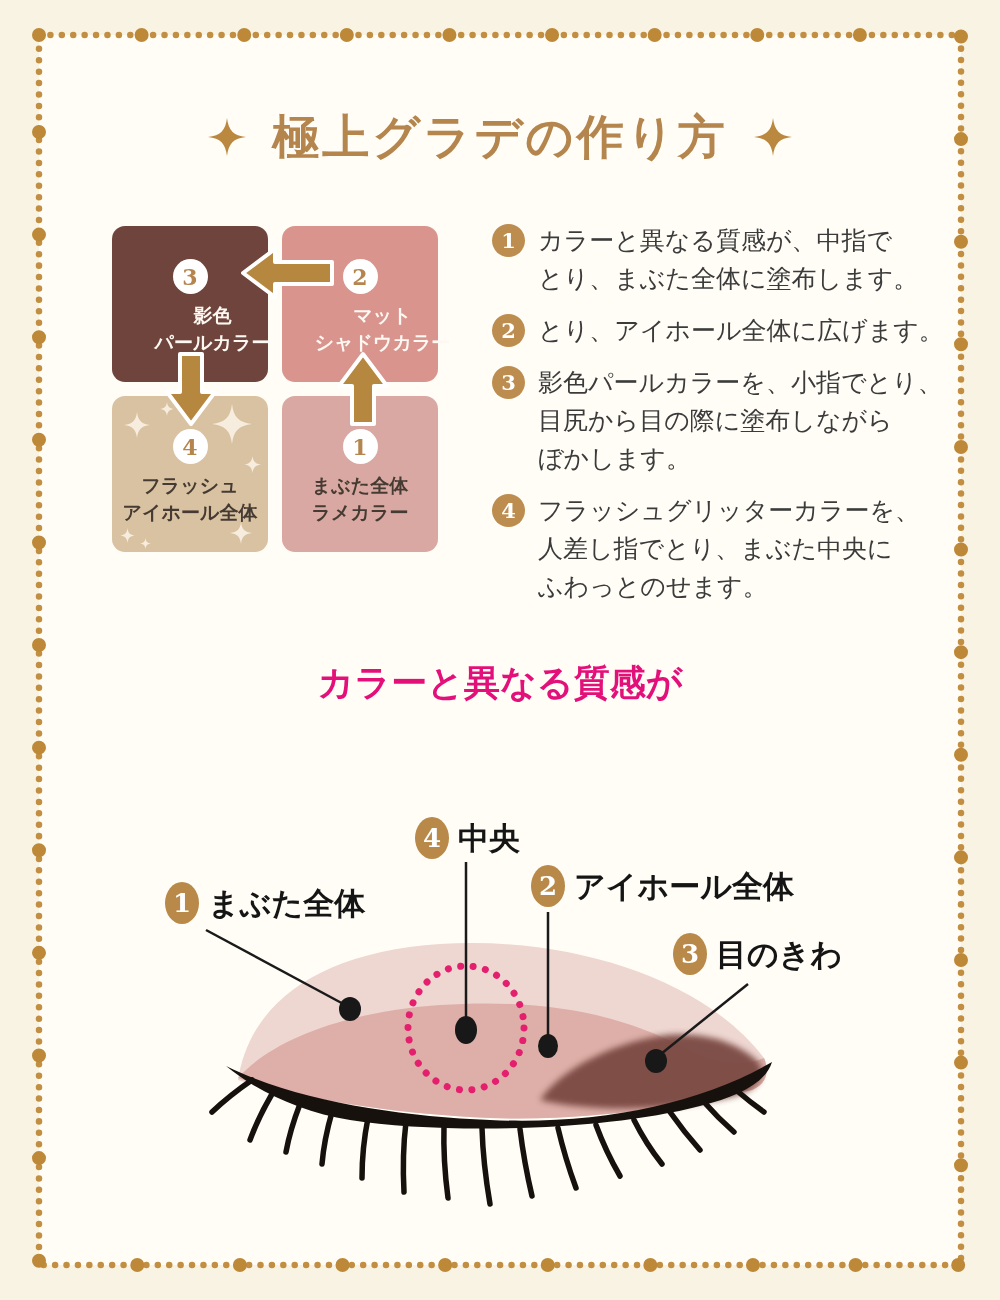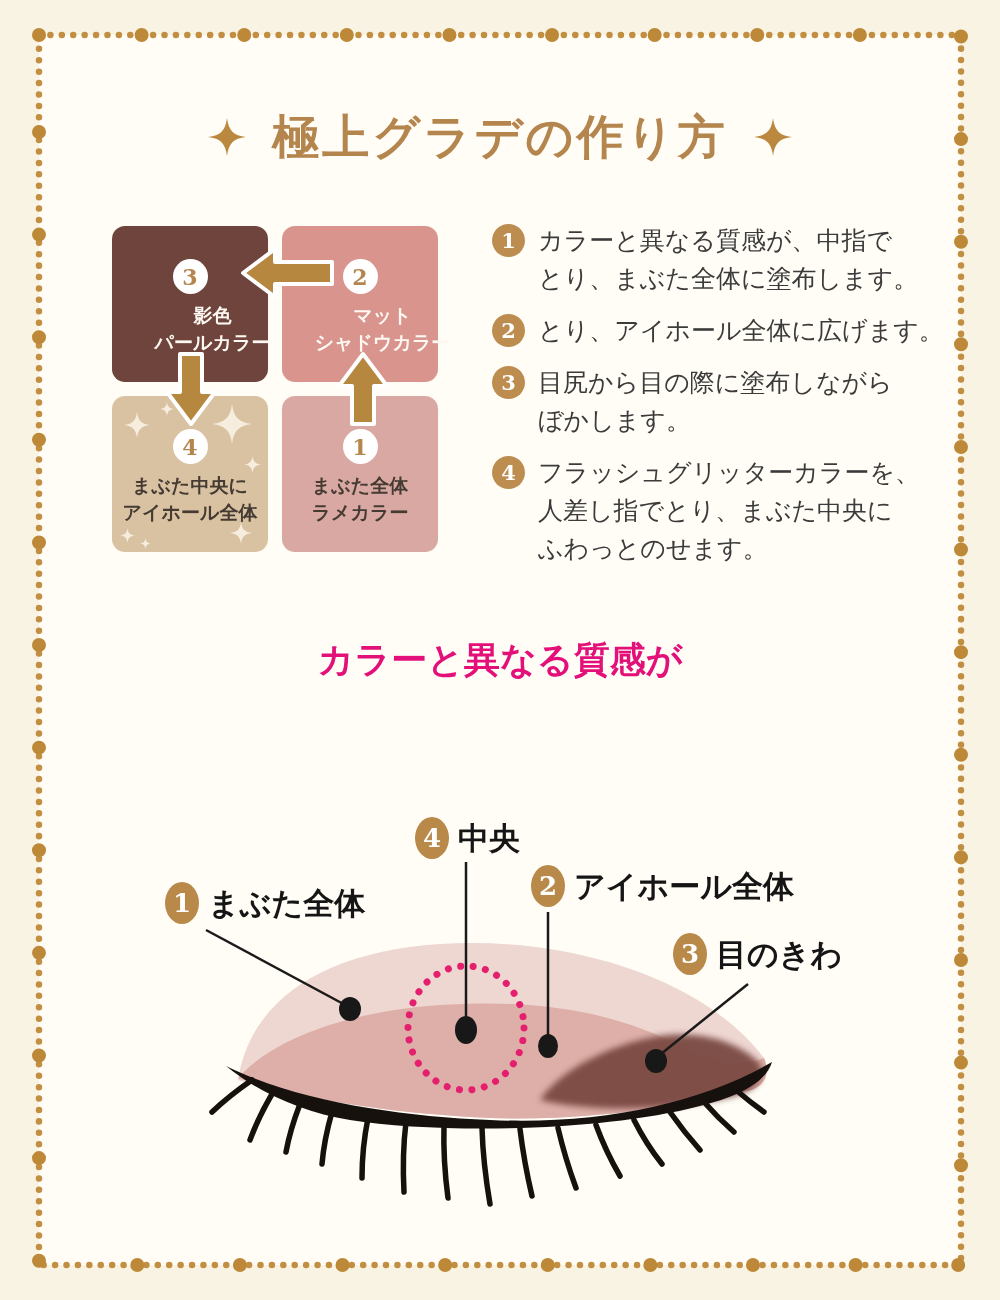--- a/index.html
+++ b/index.html
@@ -64,21 +64,21 @@
   .step-num {
     flex:none; width:33px; height:33px; border-radius:50%; background:#bd8d50;
     display:flex; align-items:center; justify-content:center;
     font-family:"DejaVu Serif","Liberation Serif",serif;
     font-size:21px; font-weight:bold; color:#ffffff; margin-top:3px;
   }
   .step-text { font-size:25px; line-height:38px; color:#3b3b3b; white-space:nowrap; }
 
   
   .headline {
-    position:absolute; left:0; top:636px; width:1000px; text-align:center;
+    position:absolute; left:0; top:659px; width:1000px; text-align:center;
     font-size:36px; font-weight:bold; color:#e3107a; line-height:47px; white-space:nowrap;
   }
 
   
   .eye-svg { position:absolute; left:0; top:780px; width:1000px; height:470px; overflow:visible; }
   .eye-outer { fill:#eed6d1; }
   .eye-inner { fill:#ddafa8; }
   .eye-rim   { fill:#7a4a42; opacity:0.95; }
   .lash      { fill:#17110e; }
   .lash-hair { fill:none; stroke:#17110e; stroke-width:5.5; stroke-linecap:round; }
@@ -155,21 +155,21 @@
       <svg class="sw-sparkle" style="left:28px;top:142px" width="11" height="11" viewBox="0 0 100 100">
           <path class="star-cream" d="M50 0 C54 33 67 46 100 50 C67 54 54 67 50 100 C46 67 33 54 0 50 C33 46 46 33 50 0 Z"></path>
         </svg>
       <svg class="sw-sparkle" style="left:118px;top:126px" width="22" height="22" viewBox="0 0 100 100">
           <path class="star-cream" d="M50 0 C54 33 67 46 100 50 C67 54 54 67 50 100 C46 67 33 54 0 50 C33 46 46 33 50 0 Z"></path>
         </svg>
       <div class="num-badge">
         <span>4</span>
       </div>
       <div class="swatch-label label-dark">
-        <div>まぶた中央に</div>
+        <div>フラッシュ</div>
         <div>アイホール全体</div>
       </div>
     </div>
 
     <div class="swatch sw-br">
       <div class="num-badge">
         <span>1</span>
       </div>
       <div class="swatch-label label-dark">
         <div>まぶた全体</div>
@@ -200,20 +200,21 @@
         </div>
       <div class="step-text">
         <div>とり、アイホール全体に広げます。</div>
       </div>
     </div>
     <div class="step">
       <div class="step-num">
           <span>3</span>
         </div>
       <div class="step-text">
+        <div>影色パールカラーを、小指でとり、</div>
         <div>目尻から目の際に塗布しながら</div>
         <div>ぼかします。</div>
       </div>
     </div>
     <div class="step">
       <div class="step-num">
           <span>4</span>
         </div>
       <div class="step-text">
         <div>フラッシュグリッターカラーを、</div>

